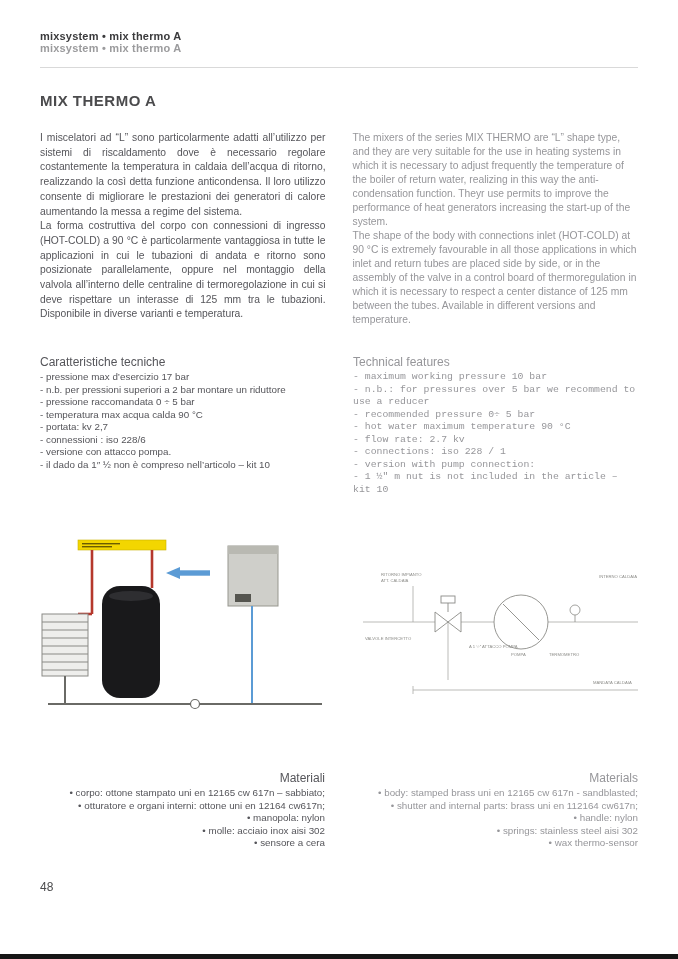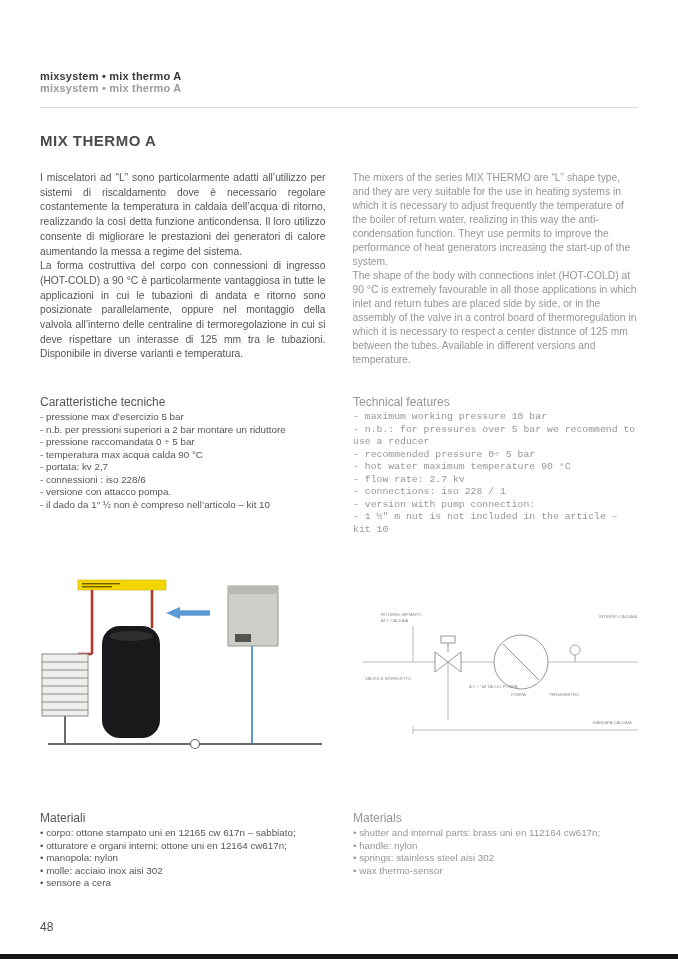--- a/index.html
+++ b/index.html
@@ -3,21 +3,21 @@
 <meta charset="utf-8">
 <style>
   * { margin:0; padding:0; box-sizing:border-box; }
   html,body { background:#ffffff; }
   body {
     width:678px; height:959px; overflow:hidden; position:relative;
     font-family:"Liberation Sans", sans-serif;
     color:#56565a;
     -webkit-font-smoothing:antialiased;
   }
-  .page { padding:30px 40px 0 40px;margin-top:40px; }
+  .page { padding:30px 40px 0 40px; }
 
   .hdr-line1 { font-size:11px; font-weight:bold; color:#3a3a3c; letter-spacing:.2px; }
   .hdr-line2 { font-size:11px; font-weight:bold; color:#9b9b9d; letter-spacing:.2px; }
   .rule { border:none; border-top:1px solid #d9d9d9; margin-top:13px; }
 
   .title { font-size:15px; font-weight:bold; color:#4b4b4d; letter-spacing:.5px; margin-top:24px; }
 
   .cols { display:grid; grid-template-columns:1fr 1fr; column-gap:28px; }
   .intro { margin-top:22px;gap:27px; }
   .txt-it { color:#55555a; font-size:10.3px; line-height:14.7px; text-align:justify; }
@@ -29,21 +29,21 @@
   ul.plain { list-style:none; }
   ul.plain li { font-size:9.8px; line-height:12.5px; }
   .specs .it li { color:#55555a; }
   .specs .en li { color:#96969a;font-family:Liberation Mono, monospace; }
 
   .figures { margin-top:40px; align-items:start; }
   .figure { overflow:hidden; }
   .figure.right { margin-top:26px; }
   .dlab { font-size:4.2px; fill:#8e8e8a; font-family:"Liberation Sans", sans-serif; }
 
-  .materials { margin-top:26px; }
+  .materials { margin-top:26px;text-align:right; }
   .materials .it li { color:#55555a; }
   .materials .en li { color:#96969a; }
   .materials .sec-title { margin-bottom:2px; }
 
   .page-number { font-size:12px; color:#4b4b4d; margin-top:30px; }
 
   .bottom-edge { position:absolute; left:0; bottom:0; width:100%; height:5px; background:#161616; }
 </style>
 </head>
 <body>
@@ -66,21 +66,21 @@
     <div class="txt-en">
       <p>The mixers of the series MIX THERMO are “L” shape type, and they are very suitable for the use in heating systems in which it is necessary to adjust frequently the temperature of the boiler of return water, realizing in this way the anti-condensation function. Theyr use permits to improve the performance of heat generators increasing the start-up of the system.</p>
       <p>The shape of the body with connections inlet (HOT-COLD) at 90 °C is extremely favourable in all those applications in which inlet and return tubes are placed side by side, or in the assembly of the valve in a control board of thermoregulation in which it is necessary to respect a center distance of 125 mm between the tubes. Available in different versions and temperature.</p>
     </div>
   </section>
 
   <section class="cols specs">
     <div class="it">
       <div class="sec-title">Caratteristiche tecniche</div>
       <ul class="plain">
-        <li>- pressione max d’esercizio 5 bar</li>
+        <li>- pressione max d’esercizio 17 bar</li>
         <li>- n.b. per pressioni superiori a 2 bar montare un riduttore</li>
         <li>- pressione raccomandata 0 ÷ 5 bar</li>
         <li>- temperatura max acqua calda 90 °C</li>
         <li>- portata: kv 2,7</li>
         <li>- connessioni : iso 228/6</li>
         <li>- versione con attacco pompa.</li>
         <li>- il dado da 1″ ½ non è compreso nell’articolo – kit 10</li>
       </ul>
     </div>
     <div class="en">
@@ -185,20 +185,21 @@
         <li>• corpo: ottone stampato uni en 12165 cw 617n – sabbiato;</li>
         <li>• otturatore e organi interni: ottone uni en 12164 cw617n;</li>
         <li>• manopola: nylon</li>
         <li>• molle: acciaio inox aisi 302</li>
         <li>• sensore a cera</li>
       </ul>
     </div>
     <div class="en">
       <div class="sec-title en">Materials</div>
       <ul class="plain">
+        <li>• body: stamped brass uni en 12165 cw 617n - sandblasted;</li>
         <li>• shutter and internal parts: brass uni en 112164 cw617n;</li>
         <li>• handle: nylon</li>
         <li>• springs: stainless steel aisi 302</li>
         <li>• wax thermo-sensor</li>
       </ul>
     </div>
   </section>
 
   <div class="page-number">48</div>
 

